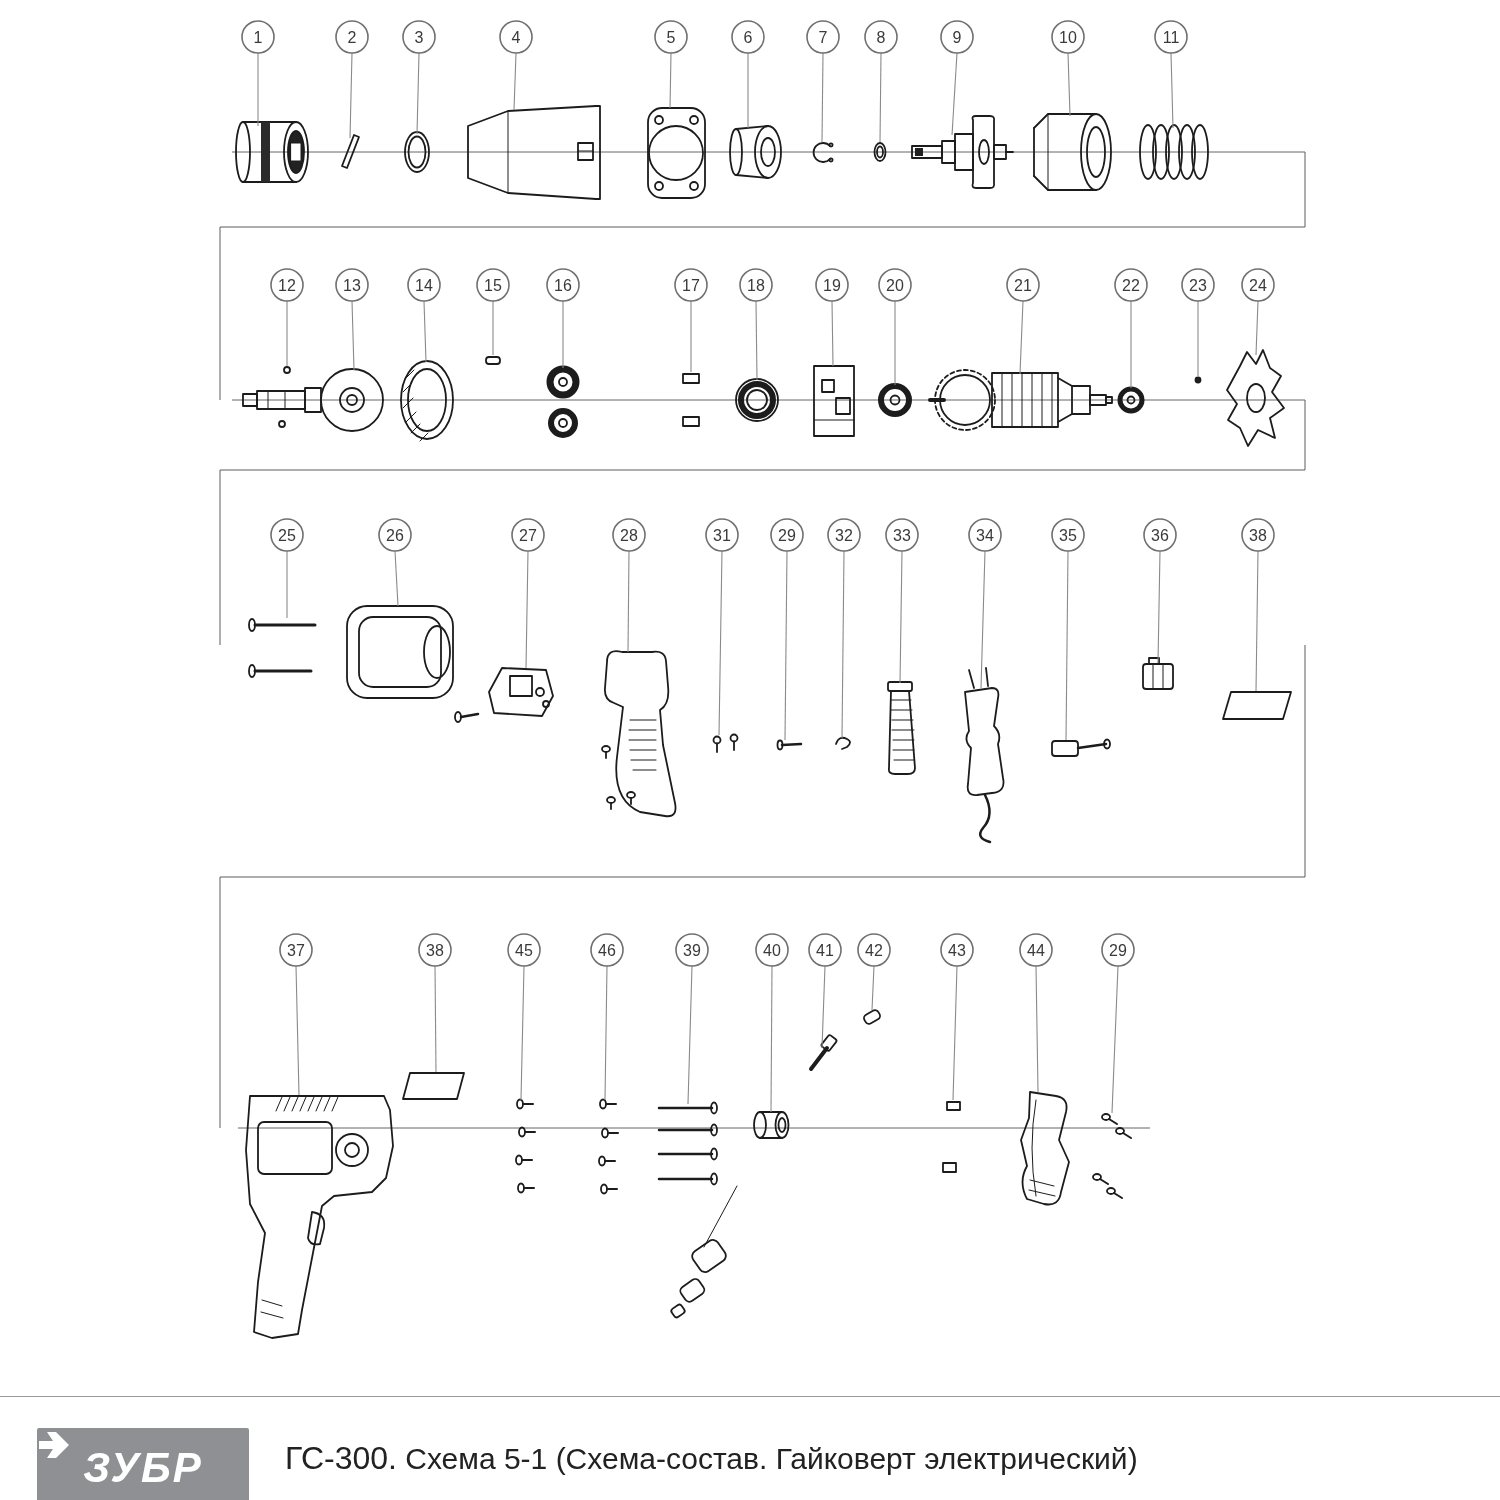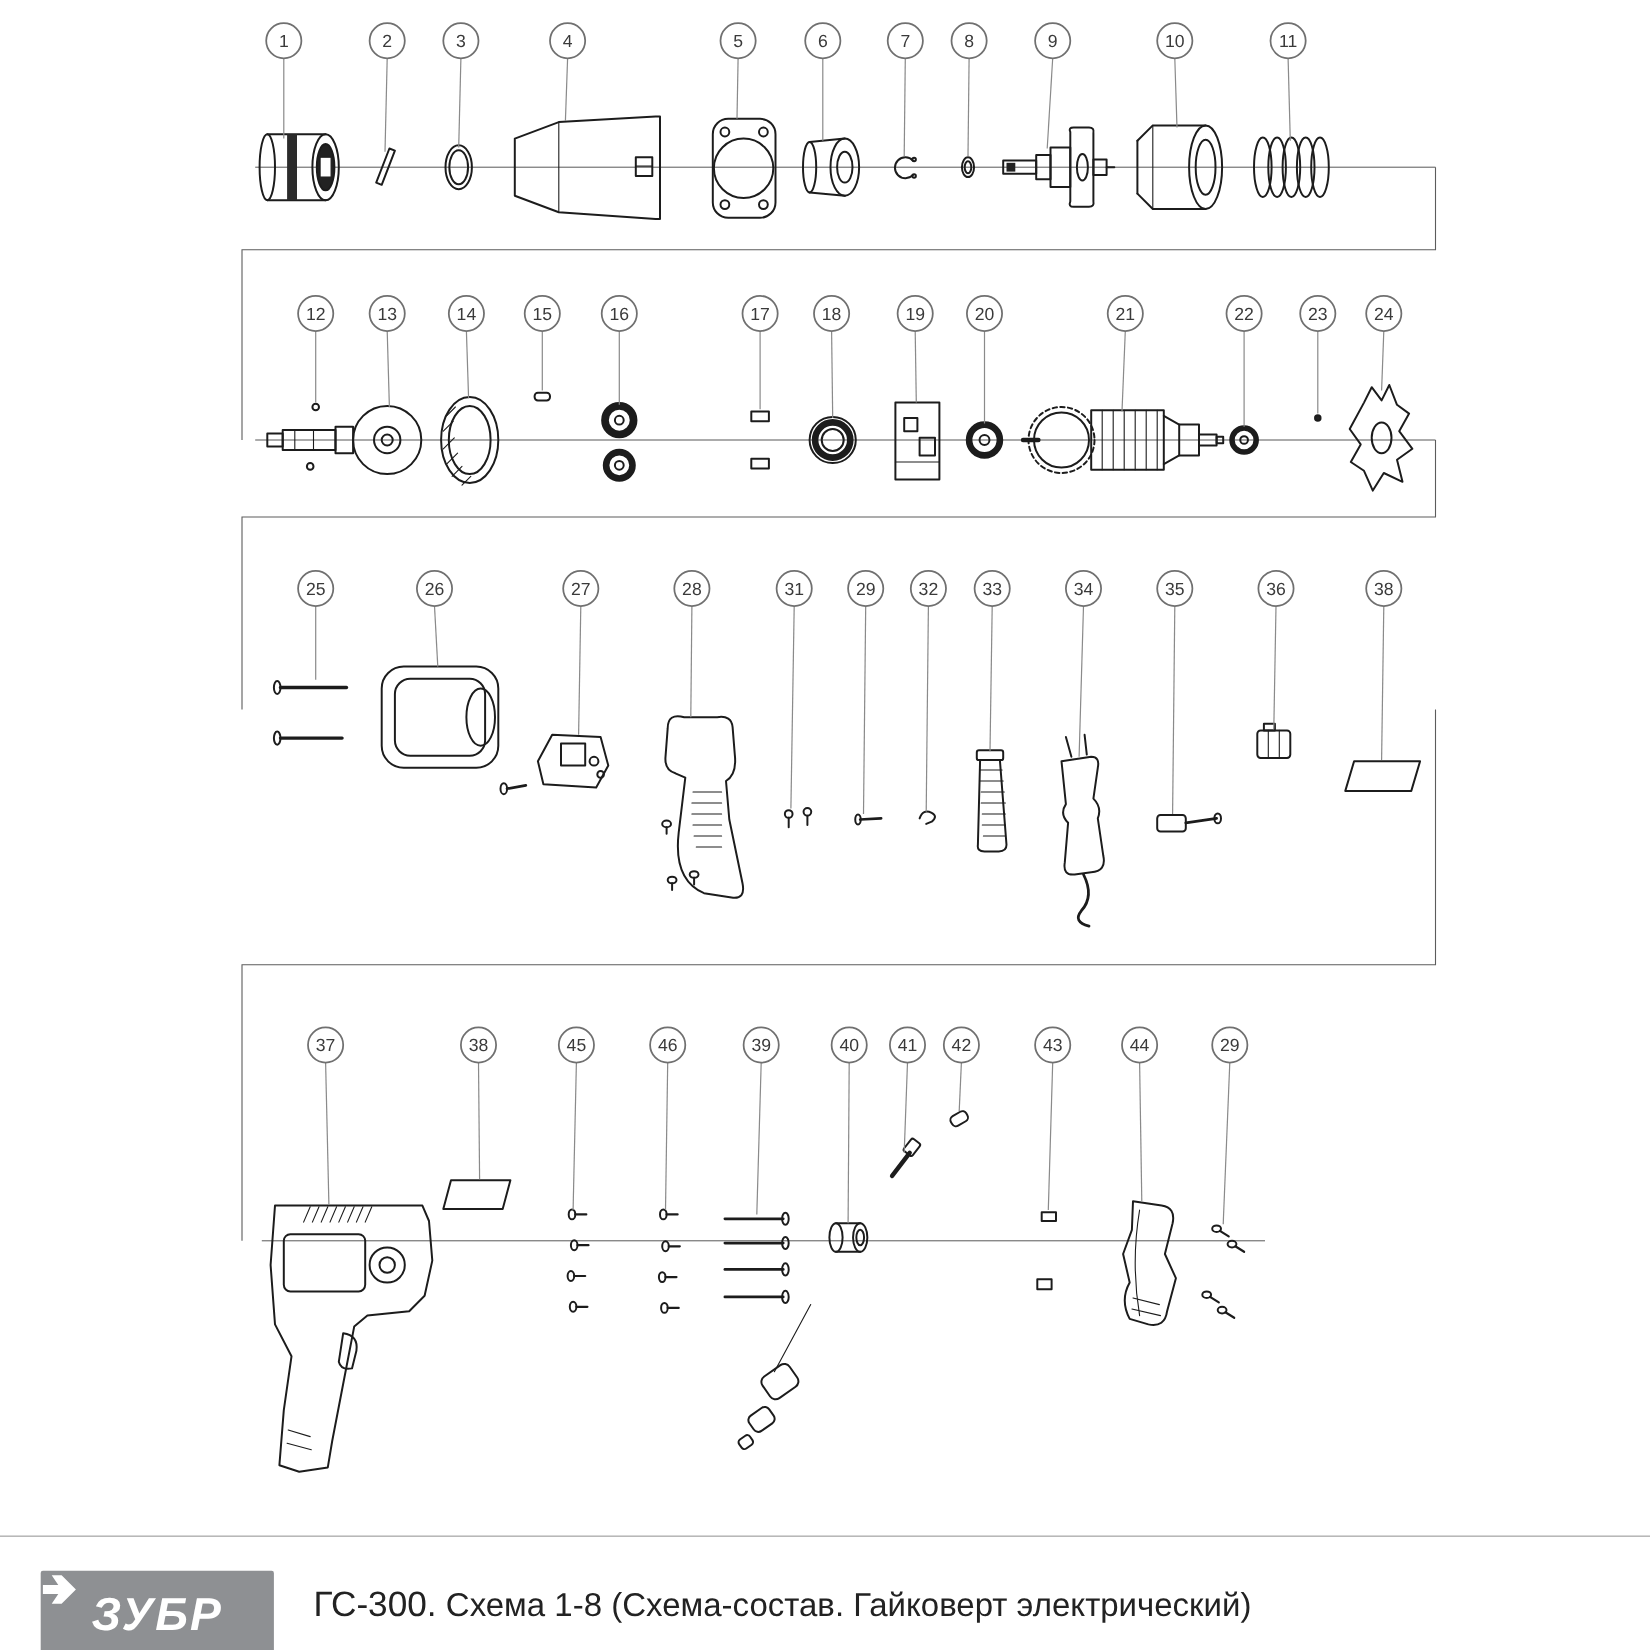--- a/index.html
+++ b/index.html
@@ -572,15 +572,15 @@
 
   <div class="footer-sep"></div>
   <div class="logo">
     <svg width="44" height="34" viewBox="0 0 44 34">
       <path fill="#ffffff" d="M2 13 h14 l-6 -9 h9 l13 13 -13 13 h-9 l6 -9 h-14 z"></path>
     </svg>
     <span class="logo-text">ЗУБР</span>
   </div>
   <div class="caption">
     <span class="model">ГС-300.</span>
-    <span>Схема 1-8 (Схема-состав. Гайковерт электрический)</span>
+    <span>Схема 5-1 (Схема-состав. Гайковерт электрический)</span>
   </div>
 </div>
 
 </body></html>

